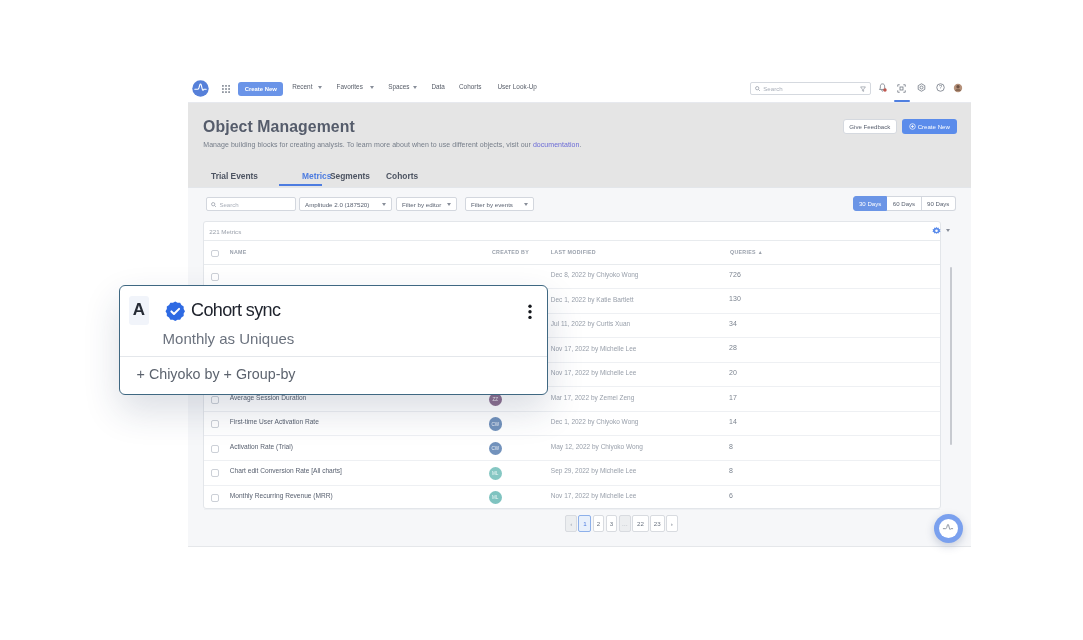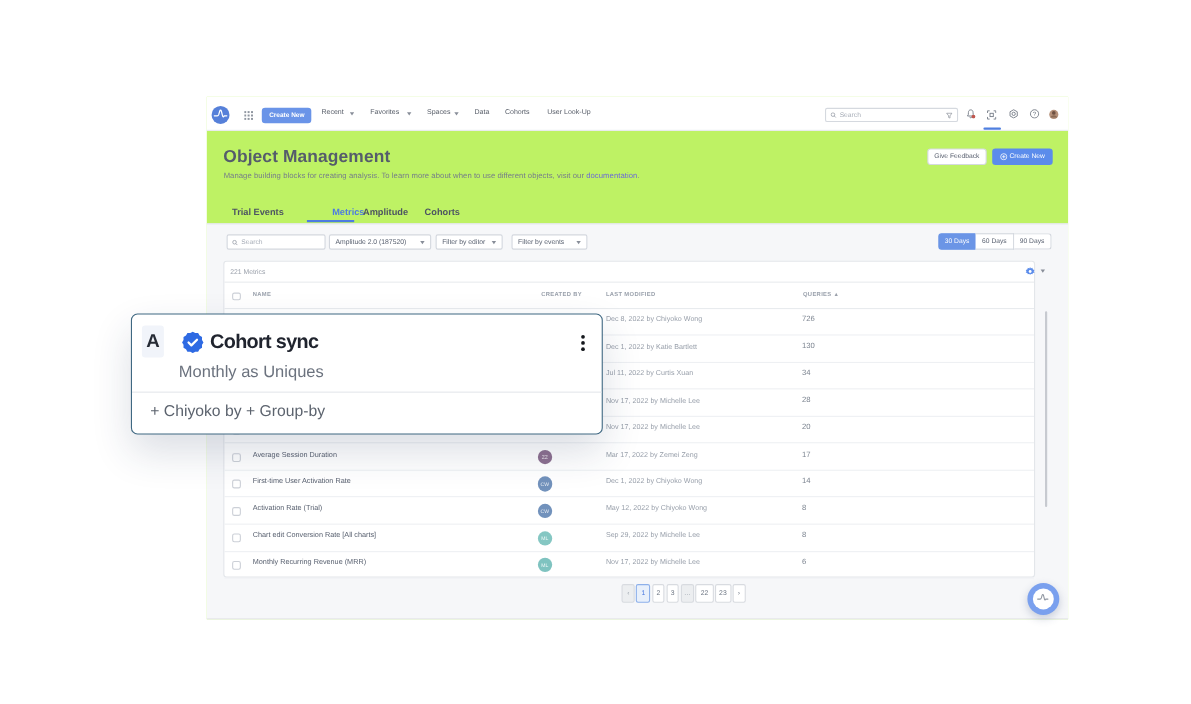--- a/index.html
+++ b/index.html
@@ -5,21 +5,21 @@
   * { margin:0; padding:0; box-sizing:border-box; }
   html,body { width:1083px; height:640px; background:#ffffff; font-family:"Liberation Sans", sans-serif; }
   #page { filter:blur(0.4px); position:relative; width:1083px; height:640px; overflow:hidden; background:#fff; }
   .abs { position:absolute; white-space:nowrap; }
   .flex { display:flex; align-items:center; }
 </style>
 </head>
 <body>
 <div id="page">
 
-  <div class="abs" id="shot" style="left:187.5px; top:88px; width:783.2px; height:475px; background:#bef264;">
+  <div class="abs" id="shot" style="left:187.5px; top:72px; width:783.2px; height:475px; background:#e5e5e5;">
 
     <div class="abs" id="nav" style="left:0; top:0; width:783.2px; height:30.6px; background:#fff; border-bottom:1px solid #e7e9ee;"></div>
 
     <svg class="abs" style="left:4.7px; top:8.2px;" width="17" height="17" viewBox="0 0 17 17">
       <circle cx="8.5" cy="8.5" r="8.2" fill="#5680d9"></circle>
       <path d="M2.8 9.3 H5.6 C6.3 9.3 6.6 8.9 6.9 8 L7.8 4.9 C8.1 3.9 8.9 3.9 9.2 4.9 L10.4 9.6 C10.6 10.4 11.3 10.5 11.6 9.8 L11.9 9.3 H14.2" stroke="#fff" stroke-width="1.1" fill="none" stroke-linecap="round"></path>
     </svg>
 
     <svg class="abs" style="left:34.6px; top:13.2px;" width="8" height="8" viewBox="0 0 8 8">
       <g fill="#9096a0">
@@ -97,21 +97,21 @@
           <line x1="2.8" y1="5" x2="7.2" y2="5" stroke="#fff" stroke-width="1"></line>
         </svg>
       Create New
     </div>
 
     <div class="abs" style="left:15.8px; top:68.8px; font-size:7px; color:#757d89; letter-spacing:0.05px;">Manage building blocks for creating analysis. To learn more about when to use different objects, visit our <span style="color:#6b6bd6;">documentation</span>.</div>
 
     <div class="abs" style="left:0; top:0; font-size:8.4px; color:#4d5462; font-weight:bold;">
       <span class="abs" style="left:23.5px; top:99px;">Trial Events</span>
       <span class="abs" style="left:98.5px; top:99px; color:#4d7ce0;margin-left:16px;">Metrics</span>
-      <span class="abs" style="left:142.5px; top:99px;">Amplitude</span>
+      <span class="abs" style="left:142.5px; top:99px;">Segments</span>
       <span class="abs" style="left:198.5px; top:99px;">Cohorts</span>
     </div>
     <div class="abs" style="left:91px; top:111.9px; width:43px; height:1.7px; background:#4d7ce0;"></div>
 
     <div class="abs" id="panel" style="left:0; top:114.5px; width:783.2px; height:360.5px; background:#f6f7f9; border-top:1px solid #e3e6ea; border-bottom:1px solid #e5e7ea;">
 
       <div class="abs flex" style="left:18.9px; top:9.7px; width:89.6px; height:14.2px; background:#fff; border:1px solid #d3d7de; border-radius:2px; padding:0 4px;">
         <svg width="5.5" height="5.5" viewBox="0 0 10 10">
             <circle cx="4" cy="4" r="3" fill="none" stroke="#9aa0aa" stroke-width="1.4"></circle>
             <line x1="6.3" y1="6.3" x2="9" y2="9" stroke="#9aa0aa" stroke-width="1.4"></line>
@@ -231,21 +231,21 @@
     </div>
 
   </div>
 
   <div class="abs" id="card" style="left:119.4px; top:285.1px; width:428.2px; height:109.6px; background:#fff; border:1.4px solid #3f6882; border-radius:6px; box-shadow:0 16px 36px rgba(30,50,90,.16);">
     <div class="abs flex" style="left:8.6px; top:9.6px; width:20px; height:29.5px; background:#f1f4fa; border-radius:3px; justify-content:center; font-size:17px; font-weight:bold; color:#262b35;">A</div>
     <svg class="abs" style="left:45px; top:14.6px;" width="20.5" height="20.5" viewBox="0 0 24 24">
       <path id="rosette" d="M12.00 0.60L14.64 2.15L17.70 2.13L19.21 4.79L21.87 6.30L21.85 9.36L23.40 12.00L21.85 14.64L21.87 17.70L19.21 19.21L17.70 21.87L14.64 21.85L12.00 23.40L9.36 21.85L6.30 21.87L4.79 19.21L2.13 17.70L2.15 14.64L0.60 12.00L2.15 9.36L2.13 6.30L4.79 4.79L6.30 2.13L9.36 2.15Z" fill="#2e6ae3"></path>
       <path d="M7.5 12.2 L10.5 15.2 L16.5 9.2" stroke="#fff" stroke-width="2.4" fill="none" stroke-linecap="round" stroke-linejoin="round"></path>
     </svg>
-    <div class="abs" style="left:70.6px; top:13.6px; font-size:18px; font-weight:bold; color:#20242e; letter-spacing:-0.6px;">Cohort sync</div>
+    <div class="abs" style="left:70.6px; top:13.6px; font-size:18px; font-weight:normal; color:#20242e; letter-spacing:-0.6px;">Cohort sync</div>
     <svg class="abs" style="left:407px; top:17.7px;" width="6" height="16" viewBox="0 0 6 16">
       <circle cx="3" cy="2.2" r="1.7" fill="#15181d"></circle>
         <circle cx="3" cy="7.8" r="1.7" fill="#15181d"></circle>
         <circle cx="3" cy="13.4" r="1.7" fill="#15181d"></circle>
     </svg>
     <div class="abs" style="left:42.2px; top:44.3px; font-size:15px; color:#6b727e;">Monthly as Uniques</div>
     <div class="abs" style="left:0; top:70px; width:100%; height:1px; background:#e4e7eb;"></div>
     <div class="abs" style="left:0; top:0; font-size:14.3px; color:#5c636e;">
       <span class="abs" style="left:16.2px; top:80.2px;">+ Chiyoko by</span>
       <span class="abs" style="left:103.2px; top:80.2px;">+ Group-by</span>

